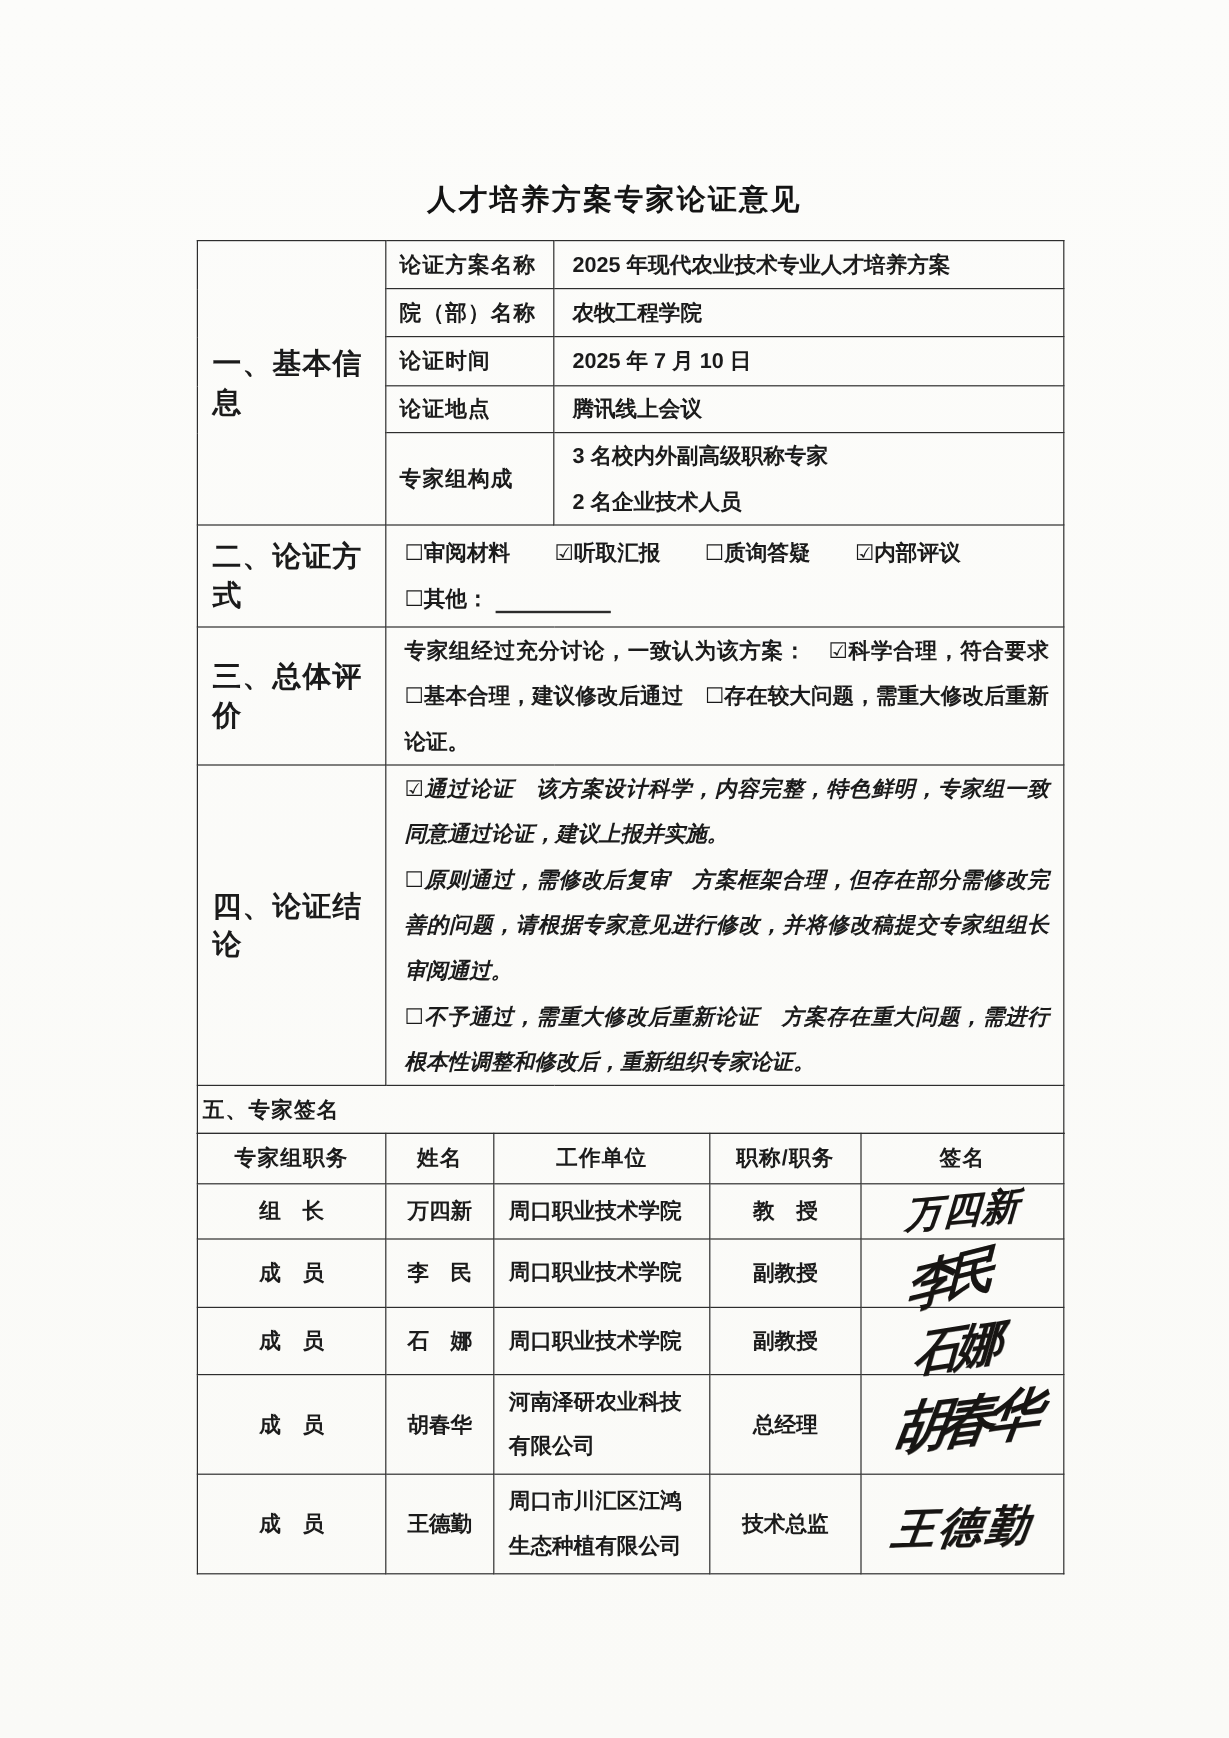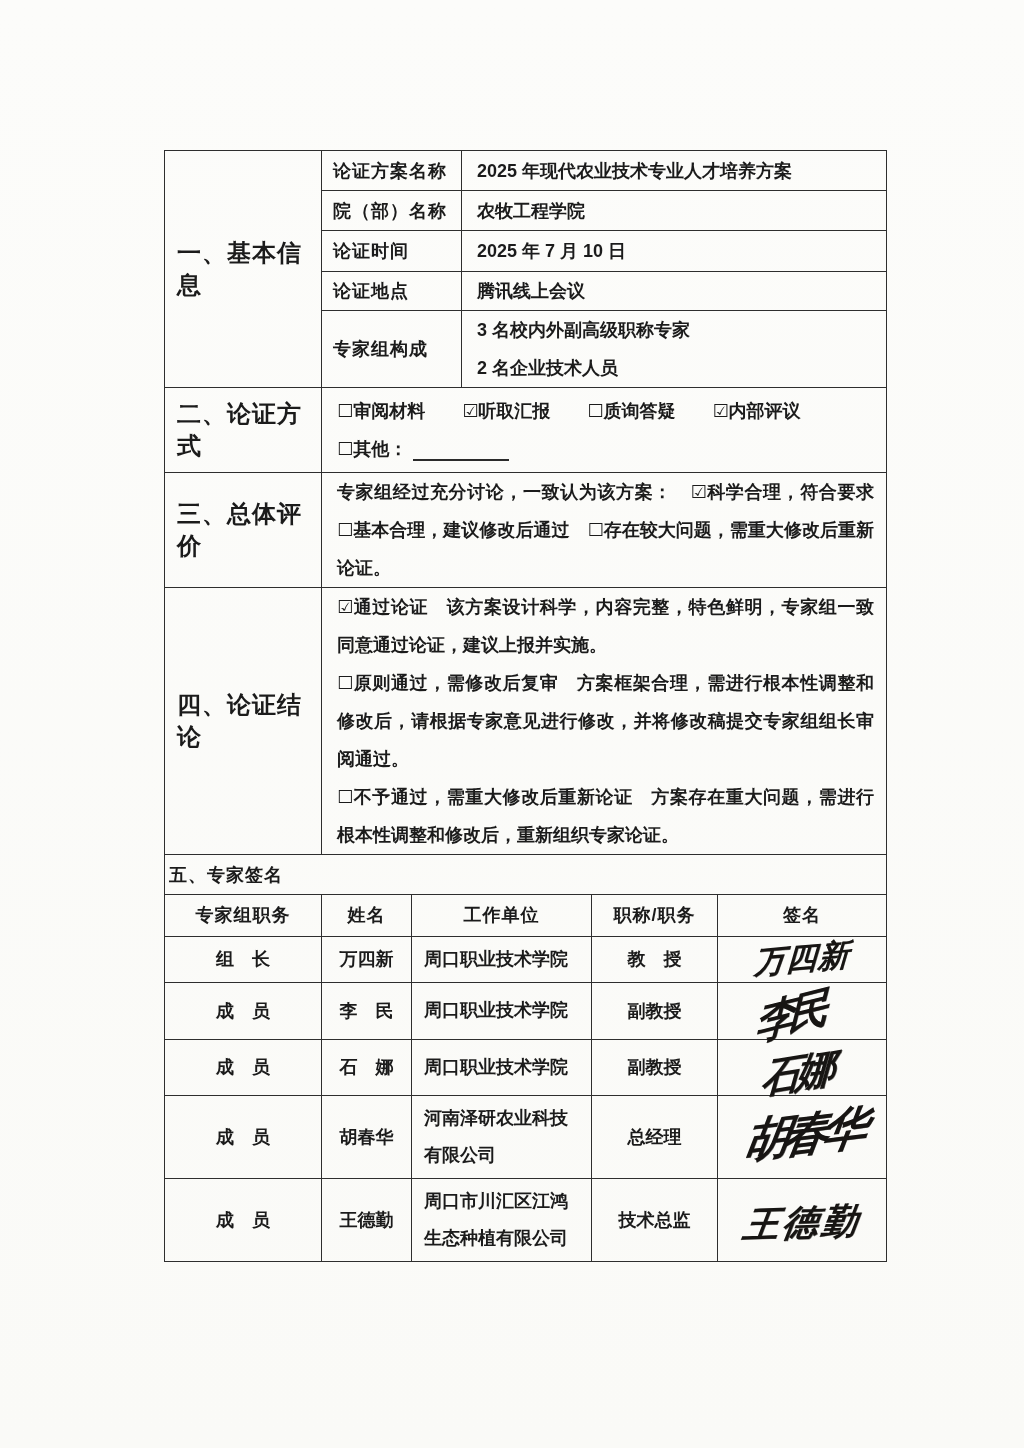--- a/index.html
+++ b/index.html
@@ -46,21 +46,21 @@
 
   .sec { text-align: left; padding-left: 12px; font-size: 24px; letter-spacing: 1px; }
   .lbl { text-align: left; padding-left: 11px; letter-spacing: 1px; }
   .val { text-align: left; padding-left: 15px; padding-right: 10px; }
   .val .line { line-height: 38px; }
   .para {
     line-height: 38px;
     padding: 0 12px 0 15px;
     text-align: justify;
   }
-  .para p { margin: 0; }
+  .para p { margin: 0; font-style: italic; }
   .cbrow { display: flex; gap: 37px; line-height: 38px; padding-left: 15px; align-items: center; }
   .cbrow.other { gap: 0; }
   .uline {
     display: inline-block;
     width: 96px; height: 20px;
     border-bottom: 2px solid #2b2b2b;
     margin-left: 6px;
     position: relative; top: 2px;
   }
   .sec5 { text-align: left; padding-left: 4px; letter-spacing: 1px; }
@@ -80,20 +80,21 @@
   .sig-0 { font-size: 31px; transform: rotate(-5deg) skewX(-8deg); letter-spacing: 1px; }
   .sig-1 { font-size: 42px; transform: rotate(-14deg) skewX(-16deg) translate(-14px, 2px); letter-spacing: -8px; }
   .sig-2 { font-size: 40px; transform: rotate(-9deg) skewX(-12deg) translate(-6px, 5px); letter-spacing: -5px; }
   .sig-3 { font-size: 46px; transform: rotate(-7deg) skewX(-16deg) translateY(-2px); letter-spacing: -7px; }
   .sig-4 { font-size: 36px; transform: rotate(-2deg) skewX(-10deg) translateY(4px); letter-spacing: 3px; }
 </style>
 </head>
 <body>
 
 <div class="page">
+  <h1 class="title">人才培养方案专家论证意见</h1>
 
   <div class="doc">
 
     <table class="tbl tbl-a">
       <colgroup>
           <col style="width:157px">
           <col style="width:140px">
           <col style="width:425px">
         </colgroup>
       <tbody>
@@ -140,21 +141,21 @@
 
         <tr class="h115">
           <td class="sec">三、总体评价</td>
           <td colspan="2" class="para">专家组经过充分讨论，一致认为该方案：　☑科学合理，符合要求　☐基本合理，建议修改后通过　☐存在较大问题，需重大修改后重新论证。</td>
         </tr>
 
         <tr class="h267">
           <td class="sec">四、论证结论</td>
           <td colspan="2" class="para">
             <p>☑通过论证　该方案设计科学，内容完整，特色鲜明，专家组一致同意通过论证，建议上报并实施。</p>
-            <p>☐原则通过，需修改后复审　方案框架合理，需进行根本性调整和修改后，请根据专家意见进行修改，并将修改稿提交专家组组长审阅通过。</p>
+            <p>☐原则通过，需修改后复审　方案框架合理，但存在部分需修改完善的问题，请根据专家意见进行修改，并将修改稿提交专家组组长审阅通过。</p>
             <p>☐不予通过，需重大修改后重新论证　方案存在重大问题，需进行根本性调整和修改后，重新组织专家论证。</p>
           </td>
         </tr>
 
         <tr class="h40">
           <td colspan="3" class="sec5">五、专家签名</td>
         </tr>
       </tbody>
     </table>
 

